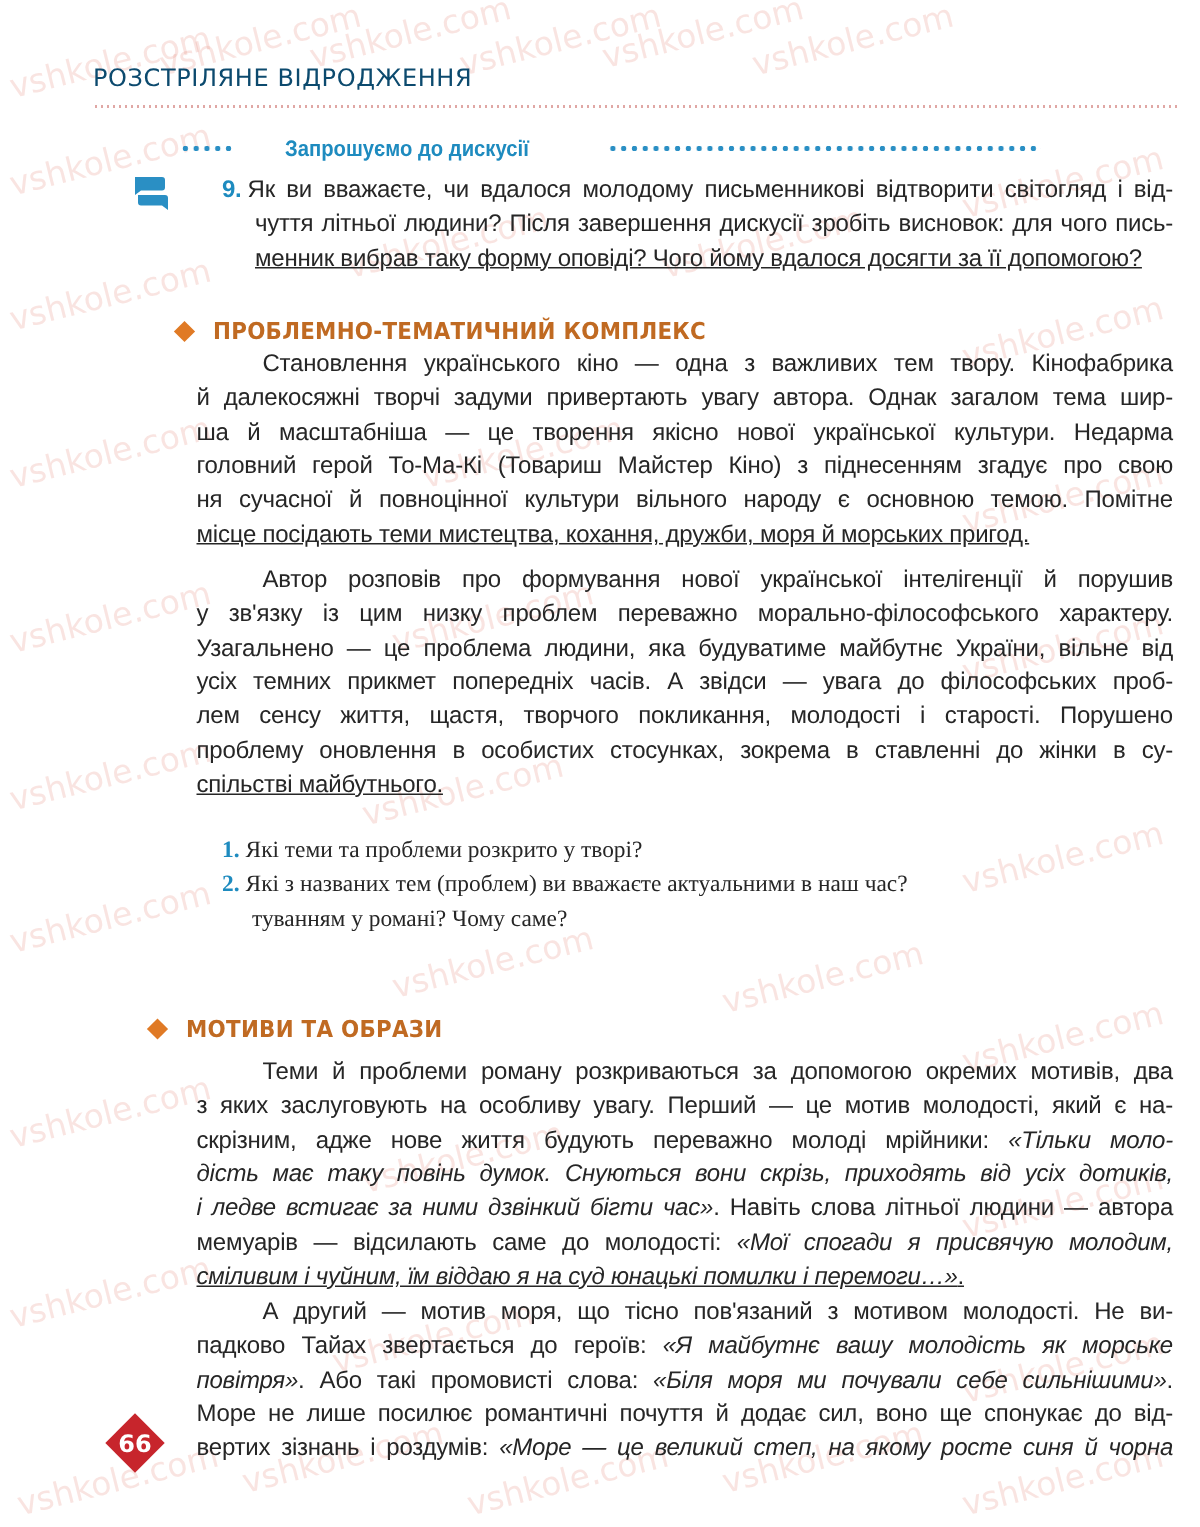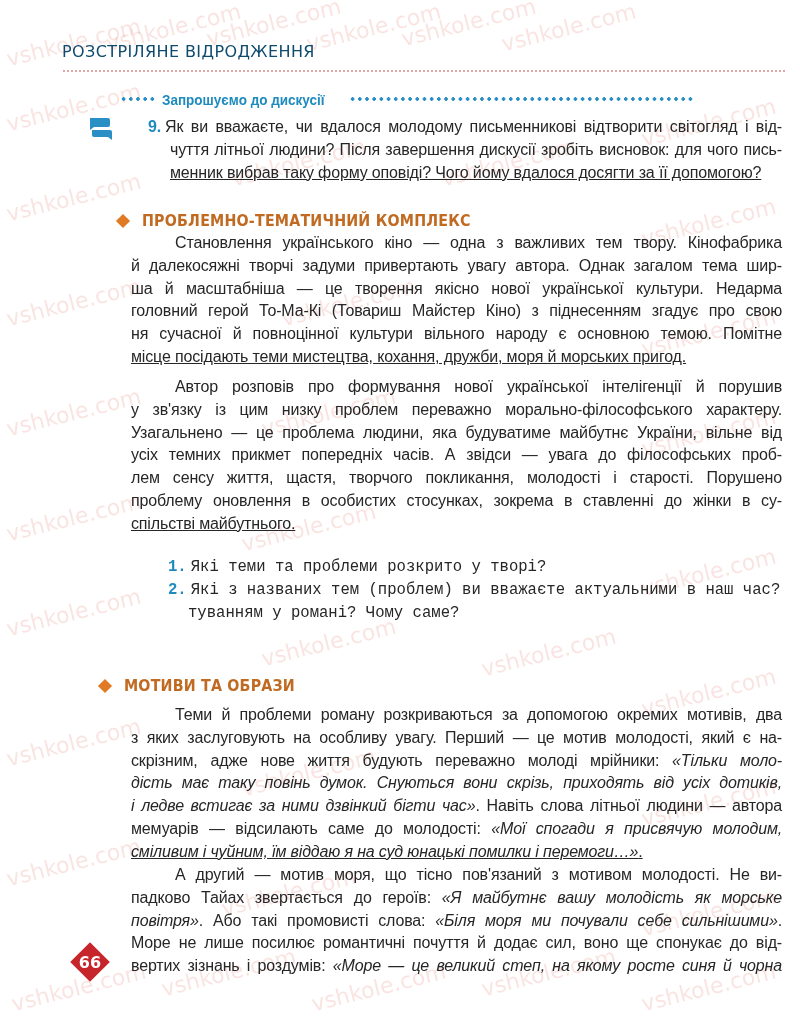--- a/index.html
+++ b/index.html
@@ -34,20 +34,21 @@
     position: absolute; left: 62px; top: 70px; width: 725px; height: 2px;
     background-image: radial-gradient(circle, #e0a8a5 0.8px, transparent 1px);
     background-size: 4px 2px;
     background-repeat: repeat-x;
   }
 
   
   .banner {
     position: absolute; display: flex; align-items: center;
     height: 18px;
+    gap: 28px;
   }
   .banner .dots-left, .banner .dots-right {
     height: 6px;
     background-image: radial-gradient(circle, #2a8fc4 1.7px, transparent 2px);
     background-size: 7.2px 6px;
     background-repeat: repeat-x;
   }
   .banner .dots-left { width: 36px; margin-right: 6px; }
   .banner .dots-right { flex: 1; margin-left: 6px; }
   .banner .banner-title {
@@ -108,22 +109,22 @@
   }
   .page-num .num {
     position: absolute; left: 0; top: 0; width: 40px; height: 40px;
     display: flex; align-items: center; justify-content: center;
     color: #ffffff; font-family: "DejaVu Sans", sans-serif; font-weight: bold;
     font-size: 16px;
   }
 
   .q-list { position: absolute; }
   .q-list .q-line {
-    font-family: Liberation Mono, monospace;
-    font-size: 15.6px; line-height: 22.8px; white-space: nowrap; color: #262626; margin-left: 20px;
+    font-family: Liberation Serif, serif;
+    font-size: 15.6px; line-height: 22.8px; white-space: nowrap; color: #262626;
   }
   .q-list .cont { padding-left: 20px; }
 </style>
 </head>
 <body>
 
 <div class="watermark-layer">
   <span class="wm" style="left:5px;top:30px">vshkole.com</span>
   <span class="wm" style="left:105px;top:15px">vshkole.com</span>
   <span class="wm" style="left:205px;top:10px">vshkole.com</span>

